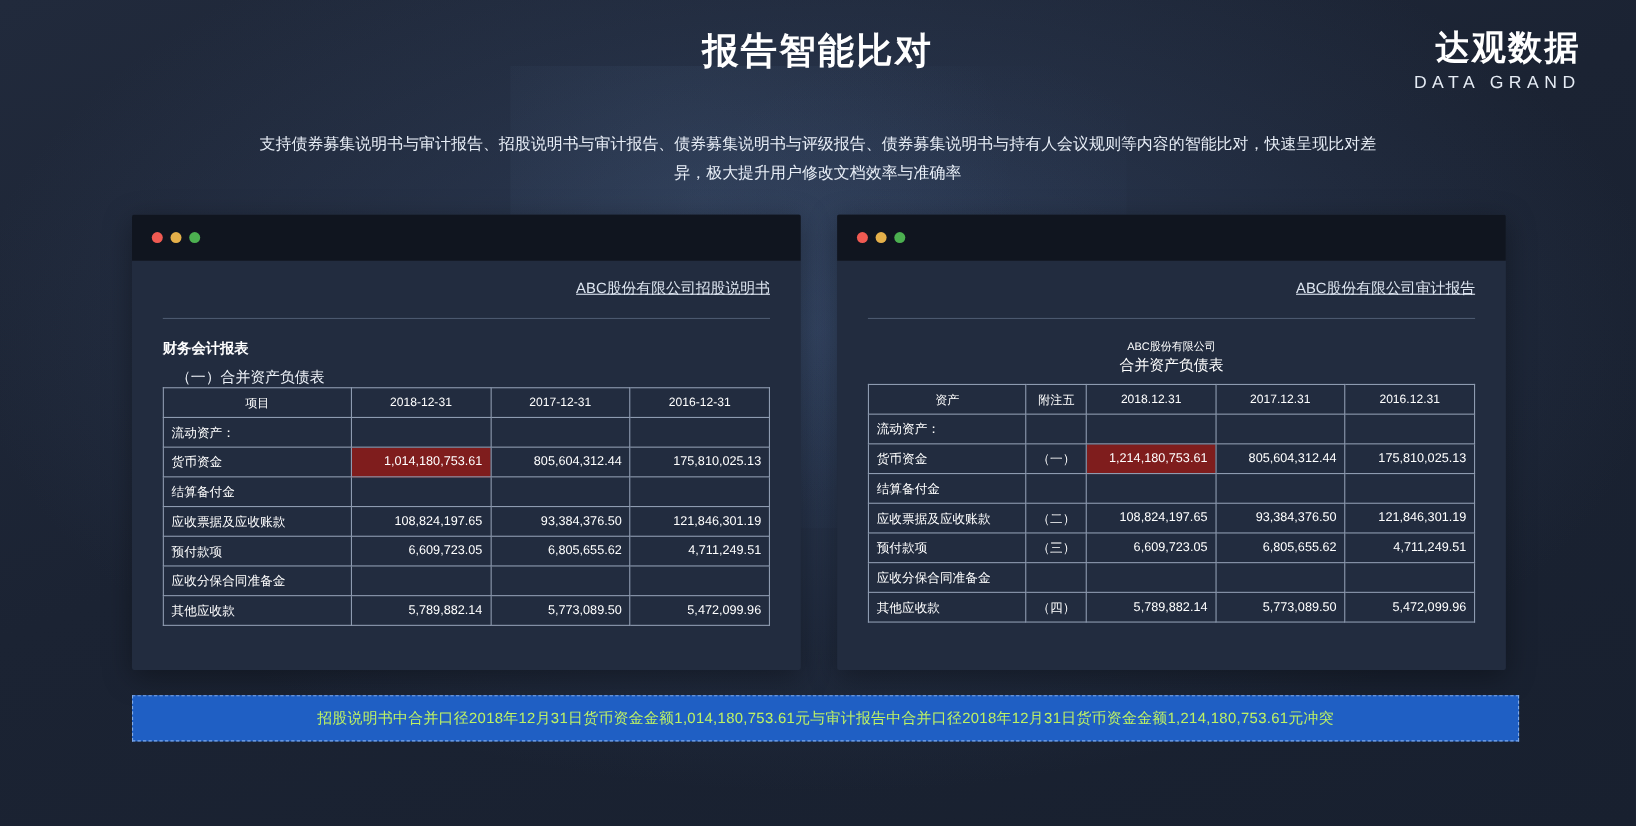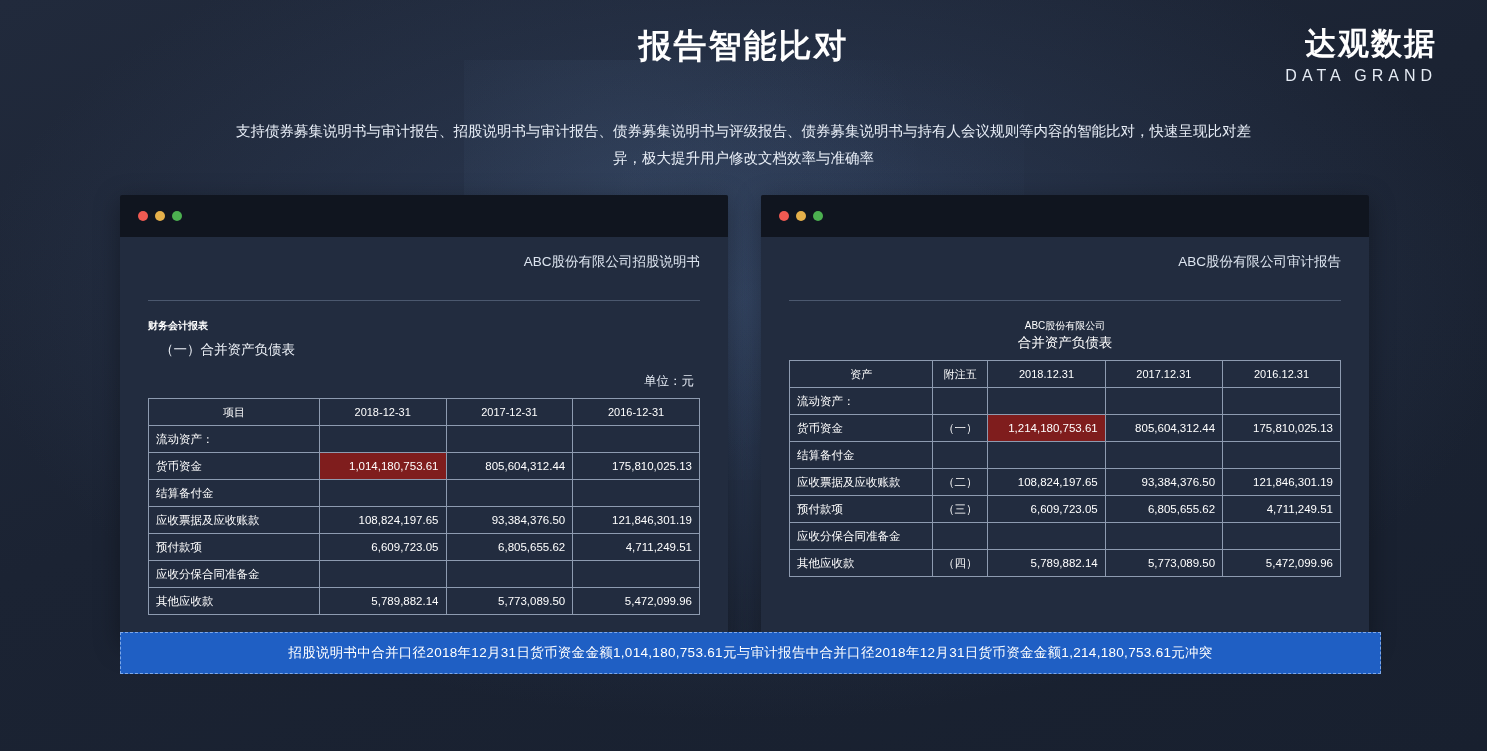--- a/index.html
+++ b/index.html
@@ -109,26 +109,27 @@
   .dot.yellow { background: #e5b04a; }
   .dot.green { background: #4cb050; }
   .win-body {
     padding: 16px 28px 26px 28px;
     min-height: 330px;
   }
   .doc-header {
     text-align: right;
     font-size: 13.5px;
     color: #dde5f0;
-    padding-bottom: 29px;
+    padding-bottom: 18px;
     border-bottom: 1px solid #4b586e;
     margin-bottom: 18px;
+    text-decoration: underline;
   }
   .left-head-1 {
-    font-size: 10px;
+    font-size: 13px;
     font-weight: bold;
     color: #ffffff;
     margin-bottom: 8px;
   }
   .left-head-2 {
     font-size: 13.5px;
     color: #eef2f8;
     margin-left: 12px;
   }
   .unit {
@@ -197,21 +198,21 @@
     left: 120px;
     right: 106px;
     top: 632px;
     height: 40px;
     background: #1f5fc4;
     border: 1px dashed #7ea8e8;
     display: flex;
     align-items: center;
     justify-content: center;
     font-size: 13.5px;
-    color: #ffffff;
+    color: #bef264;
     letter-spacing: 0.3px;
   }
 </style>
 </head>
 <body>
 
 <div class="page">
 
   <div class="brand">
     <div class="brand-cn">达观数据</div>
@@ -226,21 +227,20 @@
     <div class="window">
       <div class="titlebar">
         <span class="dot red"></span>
         <span class="dot yellow"></span>
         <span class="dot green"></span>
       </div>
       <div class="win-body">
         <div class="doc-header">ABC股份有限公司招股说明书</div>
         <div class="left-head-1">财务会计报表</div>
         <div class="left-head-2">（一）合并资产负债表</div>
-        <div class="unit">单位：元</div>
 
         <table class="fin">
           <colgroup class="cols-left">
             <col class="c0">
               <col class="c1">
               <col class="c2">
               <col class="c3">
           </colgroup>
           <thead>
             <tr>

